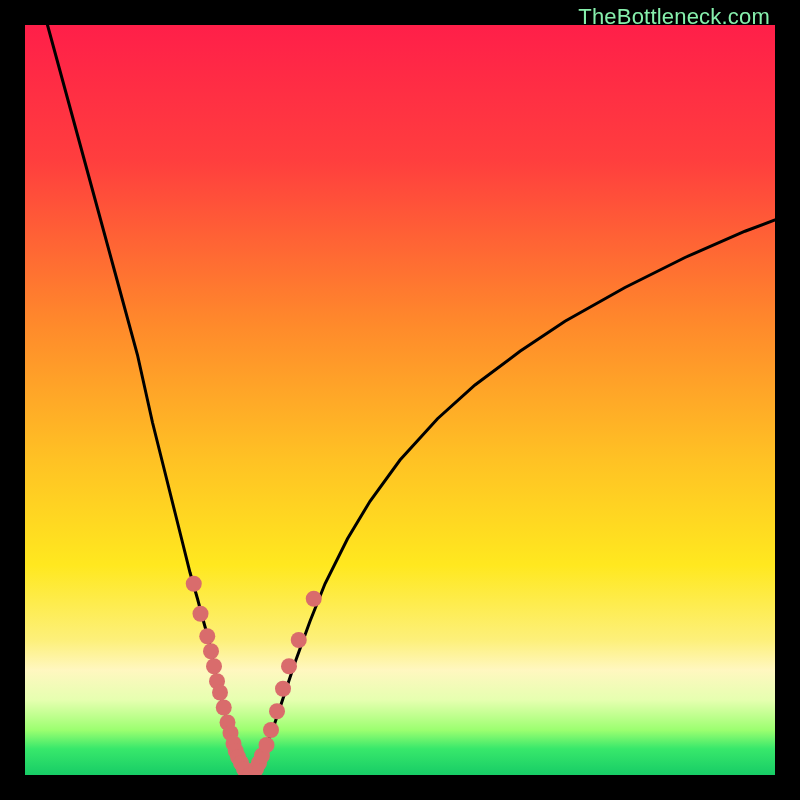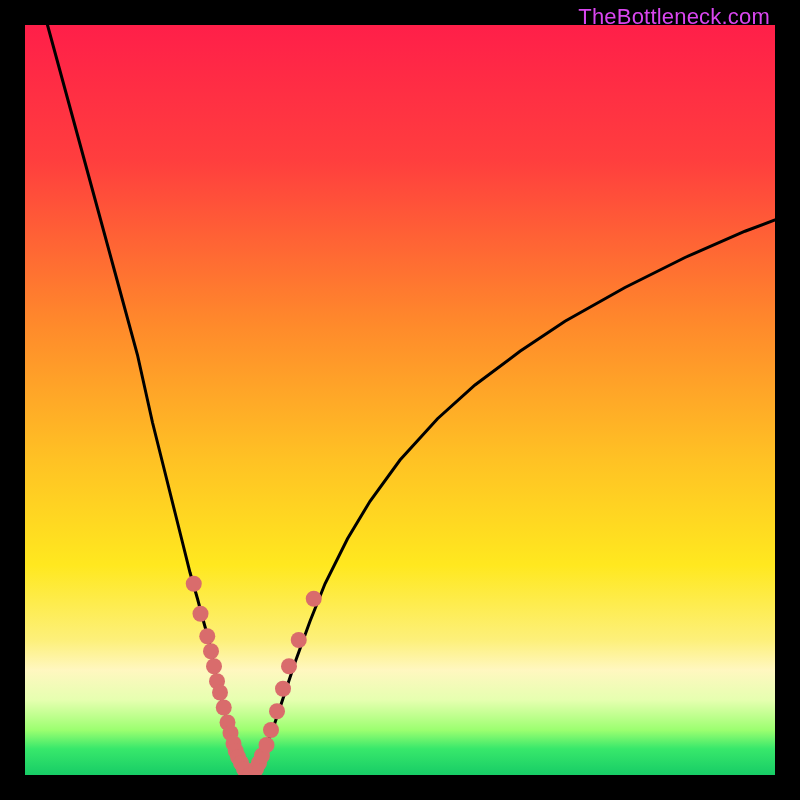--- a/index.html
+++ b/index.html
@@ -20,21 +20,21 @@
   .gradient-bg {
     position: absolute;
     left: 0; top: 0; right: 0; bottom: 0;
   }
   .watermark {
     position: absolute;
     top: 4px;
     right: 30px;
     font-family: Arial, Helvetica, sans-serif;
     font-size: 22px;
-    color: #d946ef;
+    color: #86efac;
     font-weight: 500;
     letter-spacing: 0.2px;
   }
   .curve-layer {
     position: absolute;
     left: 0; top: 0;
     width: 750px;
     height: 750px;
   }
 </style>

